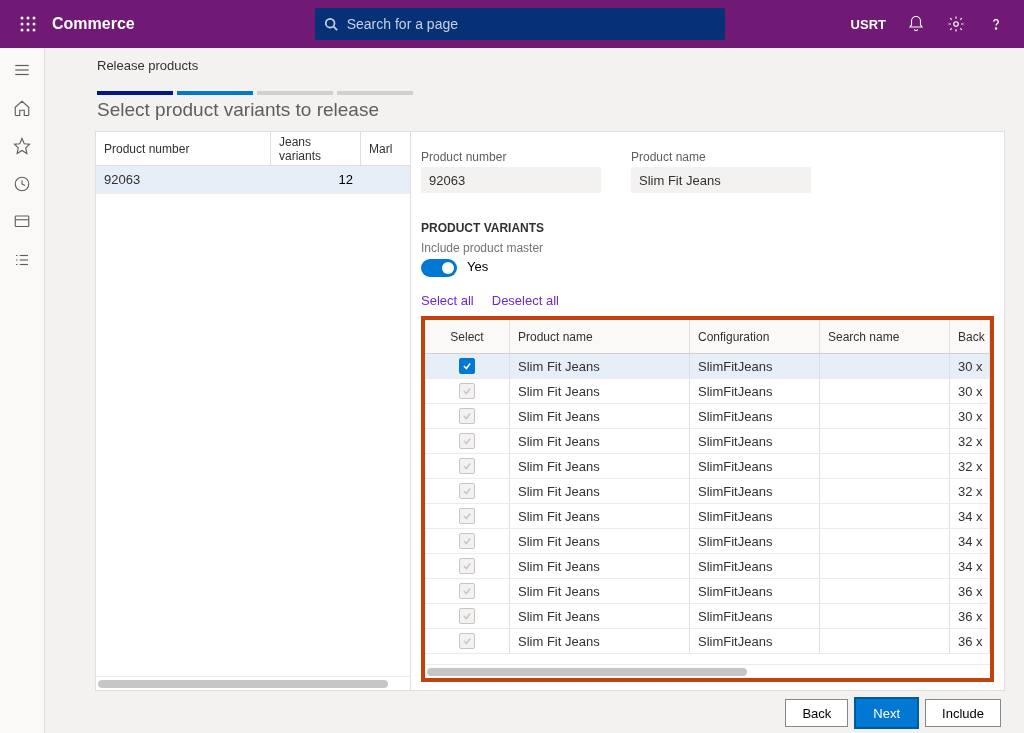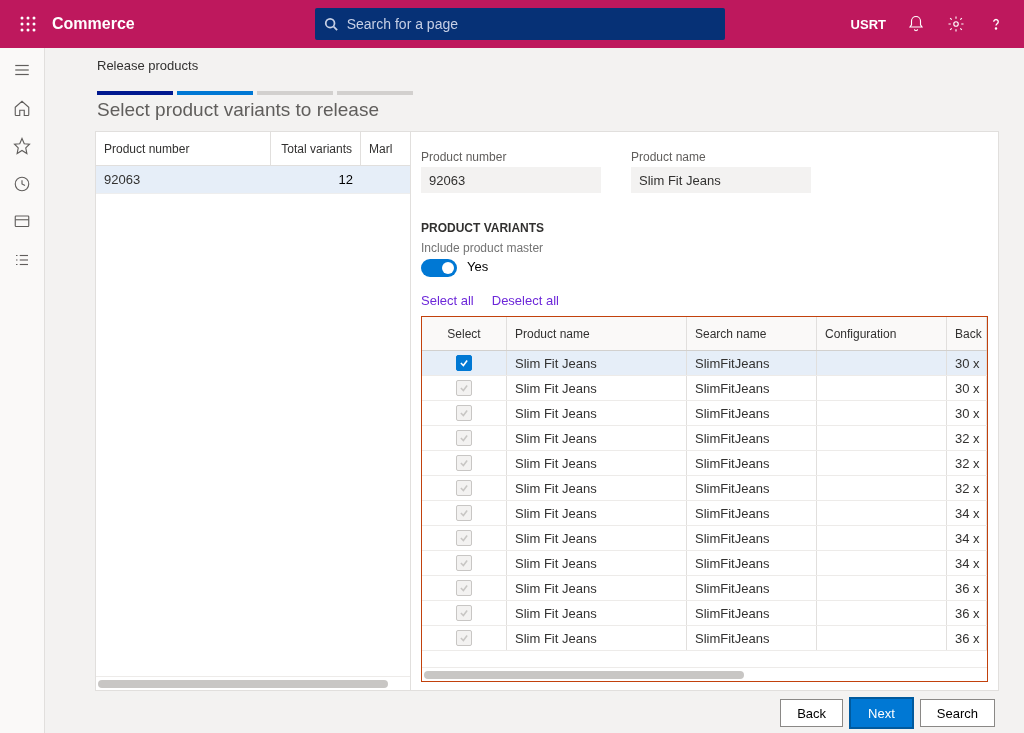--- a/index.html
+++ b/index.html
@@ -1,19 +1,19 @@
 <!DOCTYPE html>
 <html><head>
 <meta charset="utf-8">
 <style>
   * { box-sizing: border-box; margin: 0; padding: 0; font-family: "Segoe UI", Arial, sans-serif; }
   html, body { width: 1024px; height: 733px; overflow: hidden; background: #f3f2f1; }
 
   
-  .topnav { height: 48px; background: #be185d; color: #fff; display: flex; align-items: center; padding: 0 8px; }
+  .topnav { height: 48px; background: #701a75; color: #fff; display: flex; align-items: center; padding: 0 8px; }
   .waffle { width: 40px; height: 48px; display:flex; align-items:center; justify-content:center; cursor:pointer; }
   .waffle svg { fill:#fff; }
   .brand { font-size: 16px; font-weight: 600; margin-left: 4px; }
   .search-wrap { margin-left: 180px; width: 410px; height: 32px; background: #063176; display:flex; align-items:center; border-radius:2px; }
   .search-wrap .sicon { width:32px; display:flex; align-items:center; justify-content:center; }
   .search-wrap input { flex:1; background:transparent; border:none; outline:none; color:#c7d0e6; font-size:14px; }
   .search-wrap input::placeholder { color:#c7d0e6; }
   .top-right { margin-left:auto; display:flex; align-items:center; }
   .top-right .usr { font-size:13px; font-weight:600; padding:0 10px; }
   .top-icon { width:40px; height:48px; display:flex; align-items:center; justify-content:center; cursor:pointer; }
@@ -58,21 +58,21 @@
   .toggle-row { margin-top:6px; }
   .tlabel { font-size:12px; color:#737373; }
   .toggle { display:flex; align-items:flex-start; margin-top:4px; gap:10px; }
   .switch { width:36px; height:18px; background:#0078d4; border-radius:9px; position:relative; cursor:pointer; }
   .switch .knob { width:12px; height:12px; background:#fff; border-radius:50%; position:absolute; top:3px; right:3px; }
   .tval { font-size:13px; }
 
   .quick-actions { display:flex; gap:18px; margin:16px 0 8px 0; }
   .quick-actions a { font-size:13px; color:#6d28d9; text-decoration:none; cursor:pointer; }
 
-  .grid { border:1px solid #c2410c; flex:1; overflow:hidden; display:flex; flex-direction:column; }
+  .grid { border:4px solid #c2410c; flex:1; overflow:hidden; display:flex; flex-direction:column; }
   .ghdr { display:flex; height:34px; background:#faf9f8; border-bottom:1px solid #d2d0ce; font-size:12px; color:#323130; }
   .gcol { border-right:1px solid #e1dfdd; display:flex; align-items:center; padding:0 8px; }
   .c-sel { width:85px; }
   .c-name { width:180px; }
   .c-search { width:130px; }
   .c-config { width:130px; }
   .c-size { width:40px; padding-right:4px; }
   .gbody { flex:1; overflow:hidden; }
   .grow { display:flex; height:25px; border-bottom:1px solid #edebe9; font-size:13px; color:#323130; align-items:center; }
   .grow.sel { background:#e6eef8; }
@@ -196,21 +196,21 @@
         <div class="seg active"></div>
         <div class="seg"></div>
         <div class="seg"></div>
     </div>
     <div class="subtitle">Select product variants to release</div>
 
     <div class="card">
       <div class="left-pane">
         <div class="lhdr">
           <div class="lh1">Product number</div>
-          <div class="lh2">Total variants</div>
+          <div class="lh2">Jeans variants</div>
           <div class="lh3">Marl</div>
         </div>
         <div id="master-rows">
             <div class="lrow">
               <div class="lr1">92063</div>
               <div class="lr2">12</div>
               <div class="lr3"></div>
             </div>
           </div>
         <div style="flex:1"></div>
@@ -241,22 +241,22 @@
           </div>
         </div>
         <div class="quick-actions">
           <a>Select all</a>
           <a>Deselect all</a>
         </div>
         <div class="grid">
           <div class="ghdr">
             <div class="gcol c-sel">Select</div>
             <div class="gcol c-name">Product name</div>
+            <div class="gcol c-config">Configuration</div>
             <div class="gcol c-search">Search name</div>
-            <div class="gcol c-config">Configuration</div>
             <div class="gcol c-size">Back</div>
           </div>
           <div class="gbody" id="variant-rows">
               <div class="grow sel">
                 <div class="gcol c-sel">
                   <div class="chk on">
                     <svg viewBox="0 0 16 16">
                       <polyline points="3 8 7 12 13 4"></polyline>
                     </svg>
                   </div>
@@ -413,21 +413,21 @@
           <div class="grid-hscroll">
               <div class="thumb"></div>
             </div>
         </div>
       </div>
     </div>
 
     <div class="footer">
       <button class="btn">Back</button>
       <button class="btn primary">Next</button>
-      <button class="btn">Search</button>
+      <button class="btn">Include</button>
     </div>
   </div>
 
   <div class="rightrail">
     <div class="rr-chevron">
       <svg width="12" height="12" viewBox="0 0 24 24" fill="none" stroke="#605e5c" stroke-width="2">
           <polyline points="15 6 9 12 15 18"></polyline>
         </svg>
     </div>
     <div class="rr-text">Related information</div>

